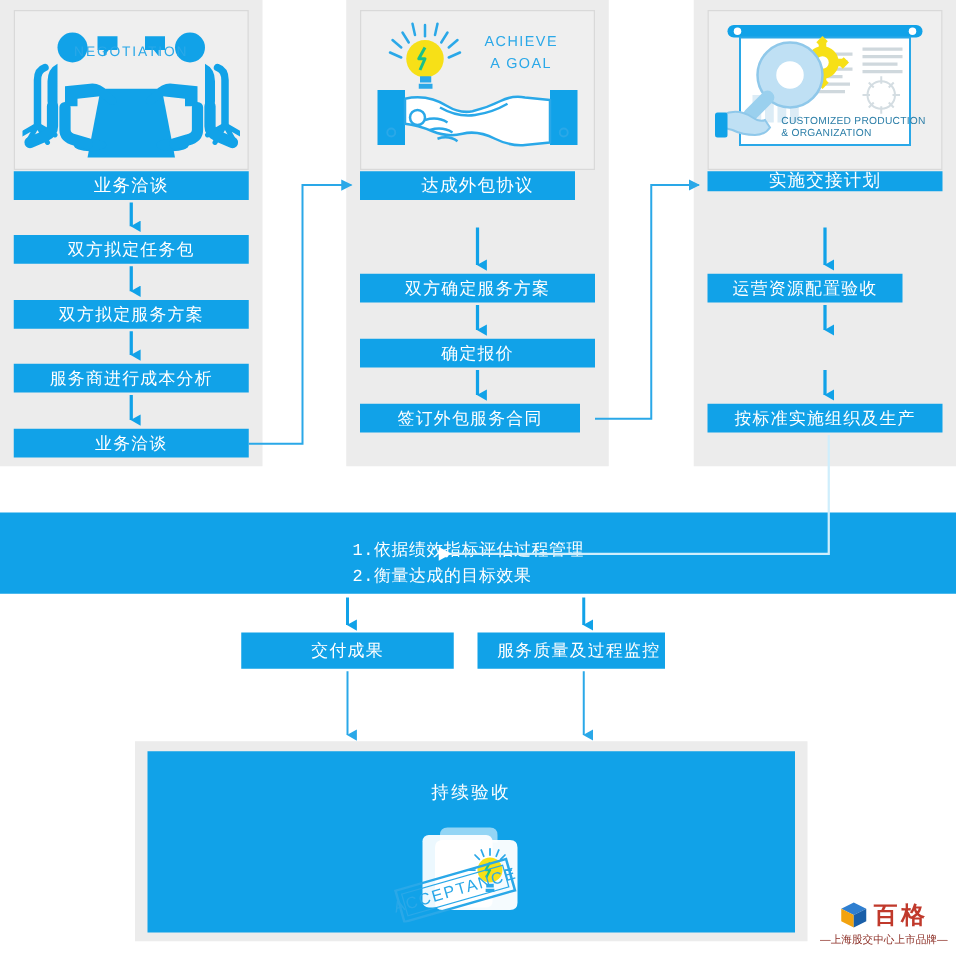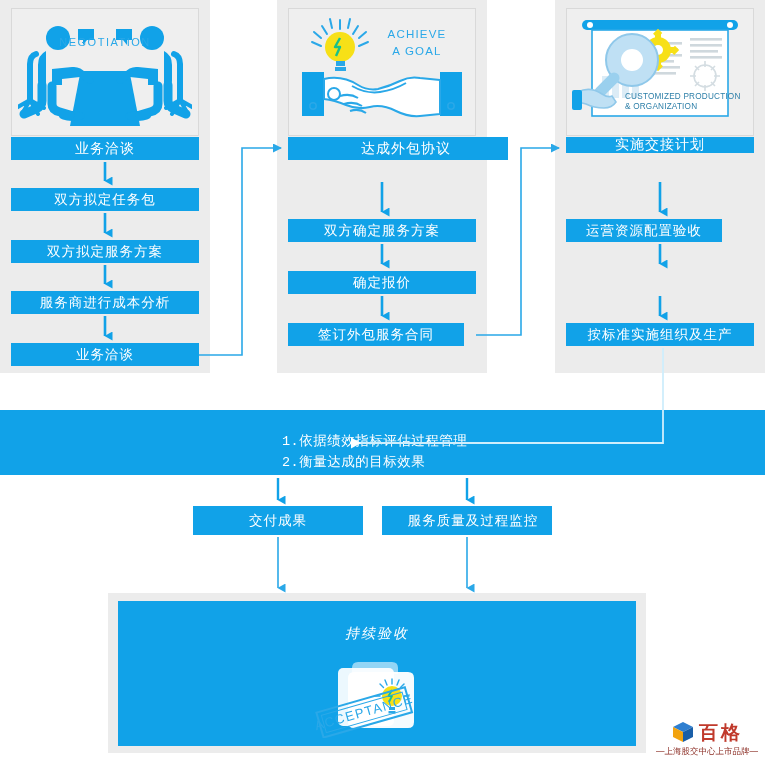--- a/index.html
+++ b/index.html
@@ -246,42 +246,42 @@
   </svg>
   <div class="illus" style="left:625px;top:92px;width:130px;color:#2d7fa8;font-size:8.2px;letter-spacing:.2px;">CUSTOMIZED PRODUCTION</div>
   <div class="illus" style="left:625px;top:102px;width:130px;color:#2d7fa8;font-size:8.2px;letter-spacing:.2px;">&amp; ORGANIZATION</div>
 
   <div class="step head" style="left:11px;top:137px;width:188px;height:23px;">业务洽谈</div>
   <div class="step" style="left:11px;top:188px;width:188px;height:23px;">双方拟定任务包</div>
   <div class="step" style="left:11px;top:240px;width:188px;height:23px;">双方拟定服务方案</div>
   <div class="step" style="left:11px;top:291px;width:188px;height:23px;">服务商进行成本分析</div>
   <div class="step" style="left:11px;top:343px;width:188px;height:23px;">业务洽谈</div>
 
-  <div class="step head" style="left:288px;top:137px;width:220px;height:23px;padding-left:16px;">达成外包协议</div>
+  <div class="step head" style="left:288px;top:137px;width:172px;height:23px;padding-left:16px;">达成外包协议</div>
   <div class="step" style="left:288px;top:219px;width:188px;height:23px;">双方确定服务方案</div>
   <div class="step" style="left:288px;top:271px;width:188px;height:23px;">确定报价</div>
   <div class="step" style="left:288px;top:323px;width:176px;height:23px;">签订外包服务合同</div>
 
   <div class="step head" style="left:566px;top:137px;width:188px;height:16px;">实施交接计划</div>
   <div class="step" style="left:566px;top:219px;width:156px;height:23px;">运营资源配置验收</div>
   <div class="step" style="left:566px;top:323px;width:188px;height:23px;">按标准实施组织及生产</div>
 
   <div class="wide-bar" style="left:0px;top:410px;width:765px;height:65px;font-family:Liberation Mono, monospace;">
     <div class="lines">
       <div class="line">1.依据绩效指标评估过程管理</div>
       <div class="line">2.衡量达成的目标效果</div>
     </div>
   </div>
 
   <div class="step" style="left:193px;top:506px;width:170px;height:29px;">交付成果</div>
-  <div class="step" style="left:382px;top:506px;width:170px;height:29px;padding-left:12px;">服务质量及过程监控</div>
+  <div class="step" style="left:382px;top:506px;width:150px;height:29px;padding-left:12px;">服务质量及过程监控</div>
 
   <div class="accept-outer" style="left:108px;top:593px;width:538px;height:160px;"></div>
   <div class="accept-inner" style="left:118px;top:601px;width:518px;height:145px;"></div>
-  <div class="accept-title" style="left:118px;top:625px;width:518px;font-style:italic;">持续验收</div>
+  <div class="accept-title" style="left:118px;top:625px;width:518px;">持续验收</div>
 
   <svg class="illus" style="left:310px;top:650px;" width="140" height="88" viewBox="0 0 140 88">
 
     <path d="M48 12 h34 q6 0 6 6 v6 h-46 v-6 q0 -6 6 -6 z" fill="#ffffff" opacity=".55"></path>
 
     <rect x="28" y="18" width="56" height="58" rx="5" fill="#ffffff" opacity=".92"></rect>
 
     <path d="M44 22 h54 q6 0 6 6 v44 q0 6 -6 6 h-54 q-6 0 -6 -6 v-44 q0 -6 6 -6 z" fill="#ffffff" opacity=".96"></path>
 
     <g transform="translate(82,46)">

